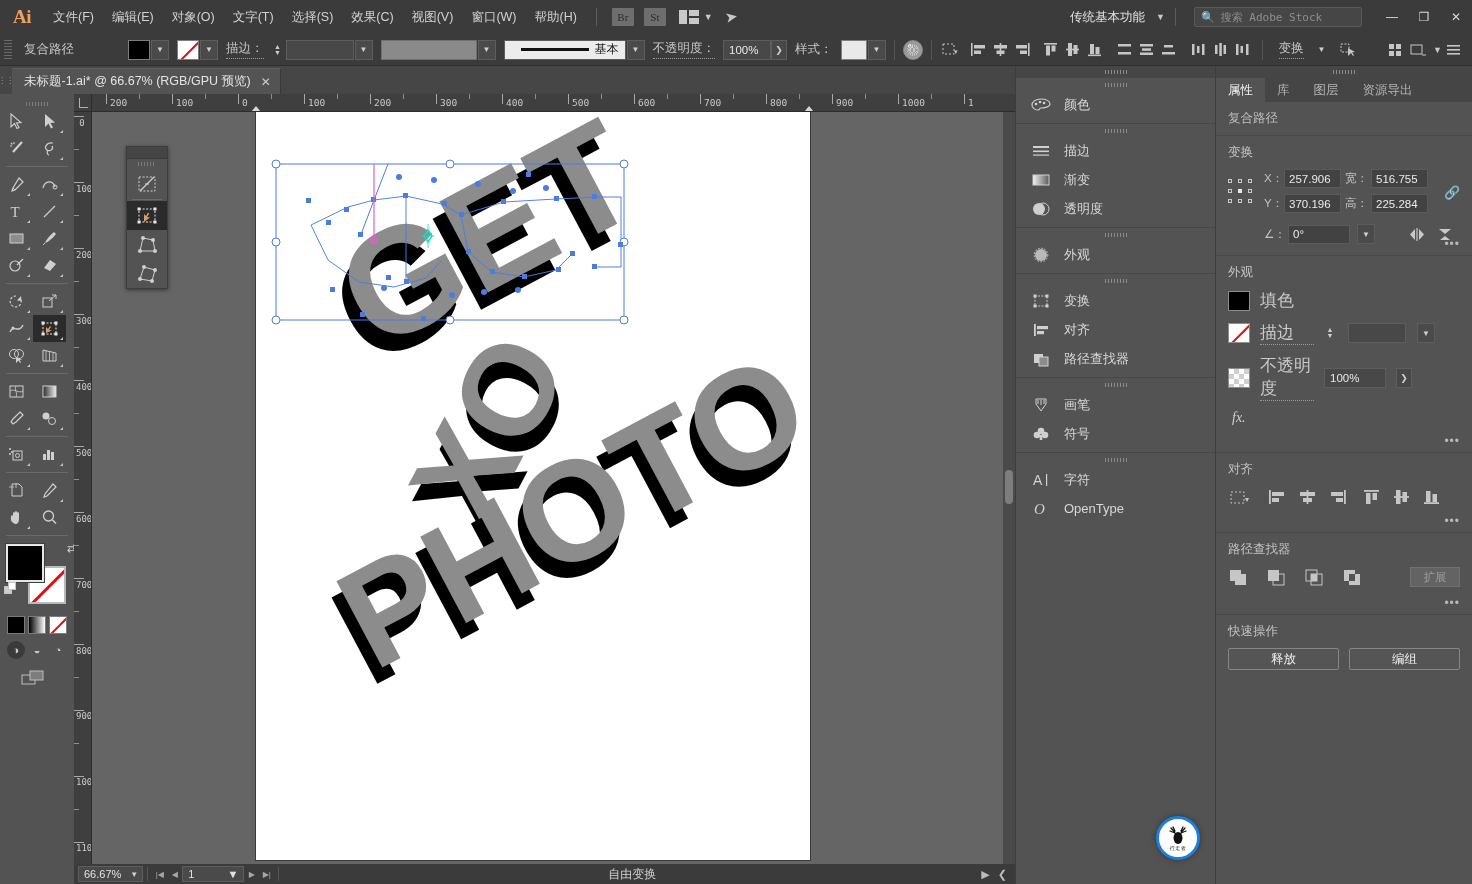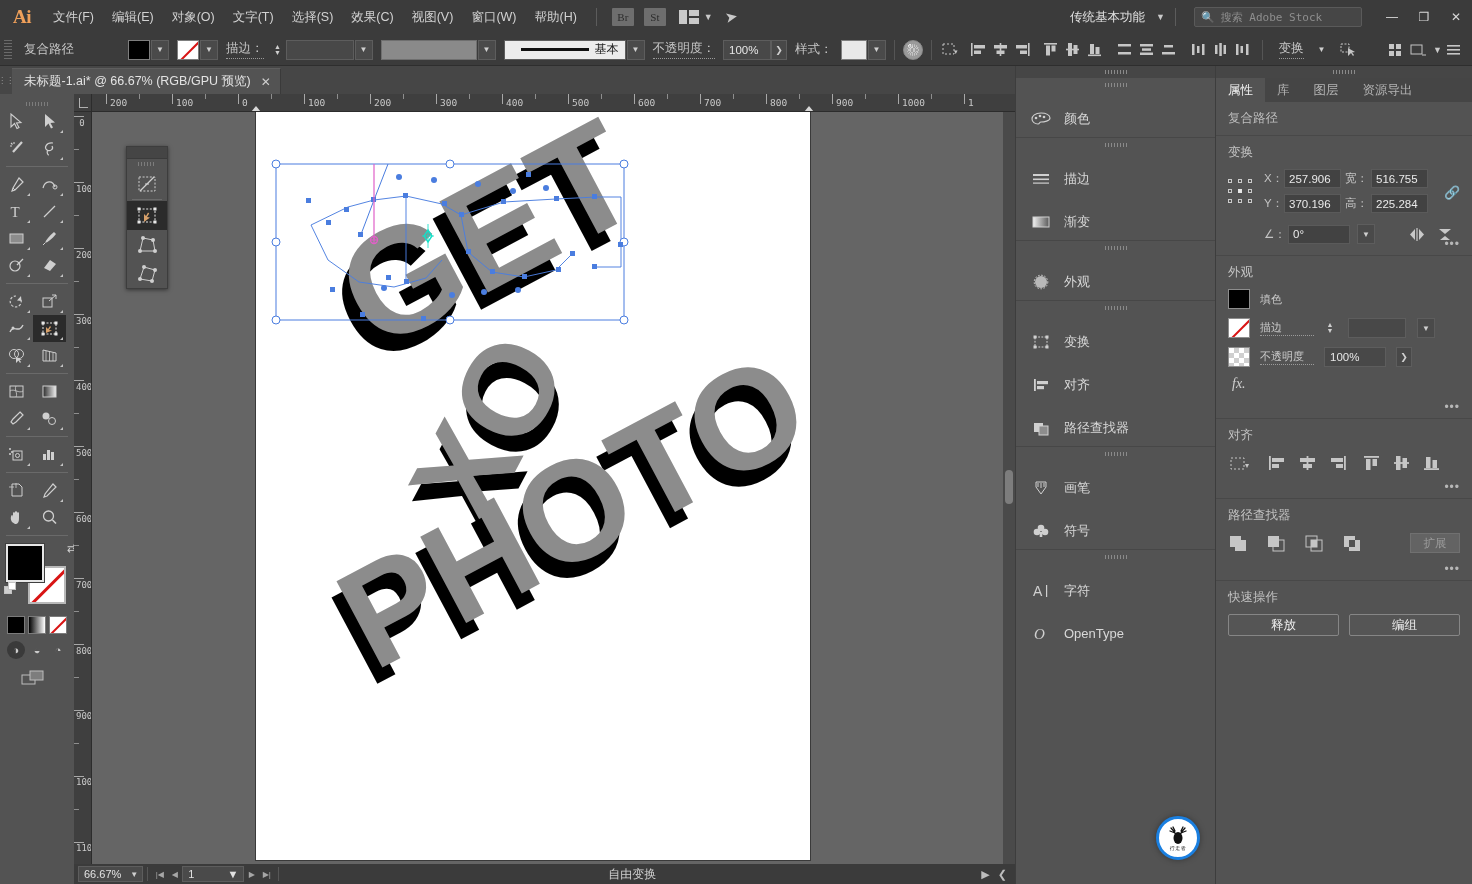--- a/index.html
+++ b/index.html
@@ -239,21 +239,21 @@
   }
   .dock-grip{ height:12px; display:flex; align-items:center; justify-content:center;
     background:#464646; }
   .dock-grip i{ width:22px; height:4px;
     background:repeating-linear-gradient(to right,#8a8a8a 0 1px,transparent 1px 3px);}
   .dk-group{ border-bottom:1px solid #474747; padding:2px 0 4px; }
   .dk-ghdl{ height:10px; display:flex; align-items:center; justify-content:center; }
   .dk-ghdl i{ width:22px; height:4px;
     background:repeating-linear-gradient(to right,#8a8a8a 0 1px,transparent 1px 3px);}
   .dk-item{ display:flex; align-items:center; height:29px; padding-left:14px; gap:12px;
-    color:#d8d8d8; font-size:13px;margin-top:14px; }
+    color:#d8d8d8; font-size:13px; }
   .dk-ic{ width:22px; height:22px; display:flex; align-items:center; justify-content:center;
     color:#d0d0d0; }
 
   
   .props{
     position:absolute; right:0; top:66px; bottom:0; width:257px; background:#535353;
     border-left:1px solid #3d3d3d;
   }
   .p-grip{ height:12px; display:flex; align-items:center; justify-content:center;
     background:#464646; }
@@ -279,21 +279,21 @@
   .ellipsis{ position:absolute; right:12px; bottom:4px; color:#b7b7b7; font-size:12px;
     letter-spacing:1px; }
   .ap-row{ display:flex; align-items:center; gap:10px; margin-bottom:9px; }
   .ap-sw{ width:22px; height:20px; border:1px solid #8d8d8d; }
   .ap-sw.blk{ background:#000; }
   .ap-sw.none{ background:#fff; position:relative; overflow:hidden; }
   .ap-sw.none:after{content:"";position:absolute;left:-4px;top:9px;width:32px;height:2px;
     background:#d81414;transform:rotate(-45deg);}
   .ap-sw.opa{ background:
       conic-gradient(#cfcfcf 0 25%,#ffffff 0 50%,#cfcfcf 0 75%,#ffffff 0) 0 0/10px 10px; }
-  .ap-lab{ font-size:11px; color:#c9c9c9; width:54px; }
+  .ap-lab{ font-size:17px; color:#c9c9c9; width:54px; }
   .ap-lab.dotted{ border-bottom:1px dotted #9a9a9a; }
   .ali-row{ display:flex; align-items:center; gap:4px; }
   .pf-row{ display:flex; align-items:center; gap:16px; }
   .qa-row{ display:flex; gap:10px; }
   .qa-btn{ flex:1; height:22px; border:1px solid #868686; border-radius:2px;
     display:flex; align-items:center; justify-content:center; color:#eee; font-size:12.5px;
     background:#555; }
   .exp-btn{ width:50px; height:20px; background:#636363; border:1px solid #707070;
     display:flex;align-items:center;justify-content:center;color:#9b9b9b;font-size:11.5px;}
 
@@ -1065,20 +1065,29 @@
               <defs>
                 <linearGradient id="gg2">
                   <stop offset="0" stop-color="#f2f2f2"></stop>
                   <stop offset="1" stop-color="#5a5a5a"></stop>
                 </linearGradient>
               </defs>
             </svg>
         </span>
         <span>渐变</span>
       </div>
+      <div class="dk-item">
+        <span class="dk-ic">
+          <svg width="20" height="16">
+              <circle cx="8" cy="8" r="6" fill="#cfcfcf"></circle>
+              <circle cx="12" cy="8" r="6" fill="none" stroke="#d0d0d0"></circle>
+            </svg>
+        </span>
+        <span>透明度</span>
+      </div>
     </div>
 
     <div class="dk-group">
       <div class="dk-ghdl">
           <i></i>
         </div>
       <div class="dk-item">
         <span class="dk-ic">
           <svg width="20" height="16">
               <circle cx="10" cy="8" r="6" fill="#b9b9b9"></circle>

